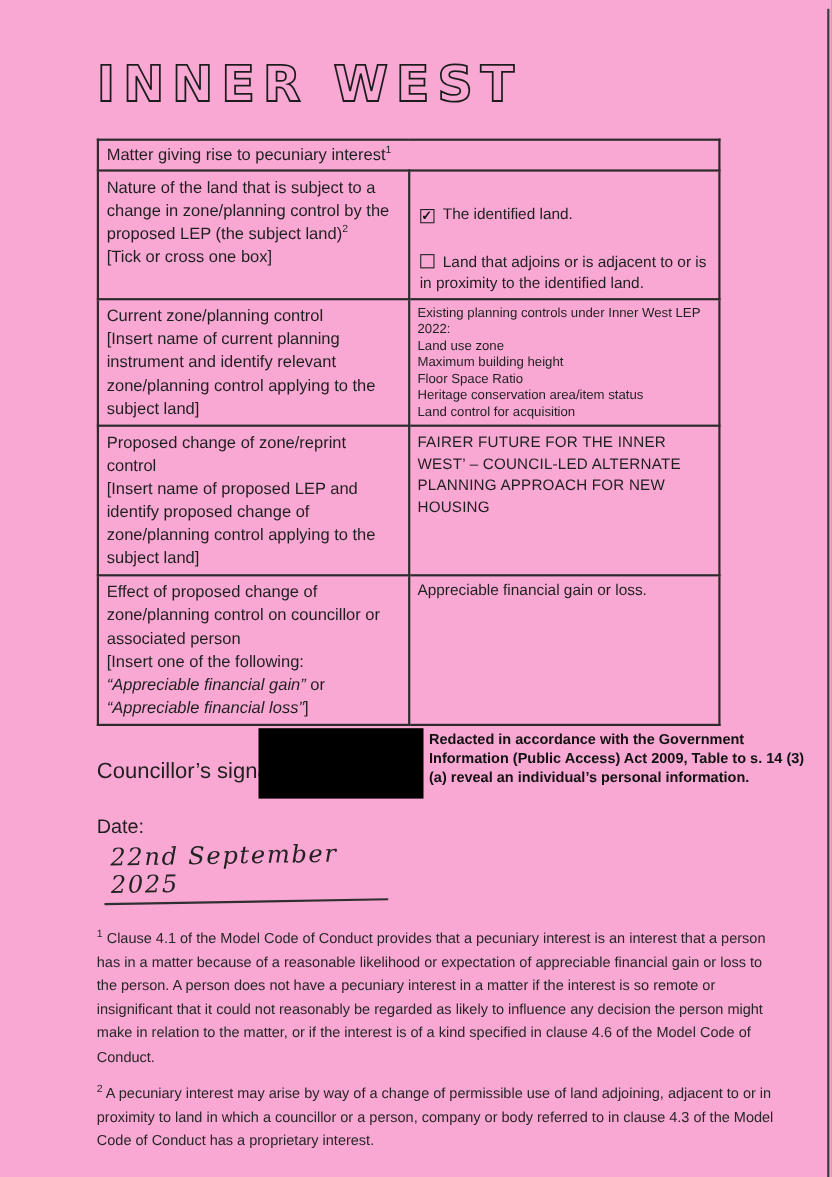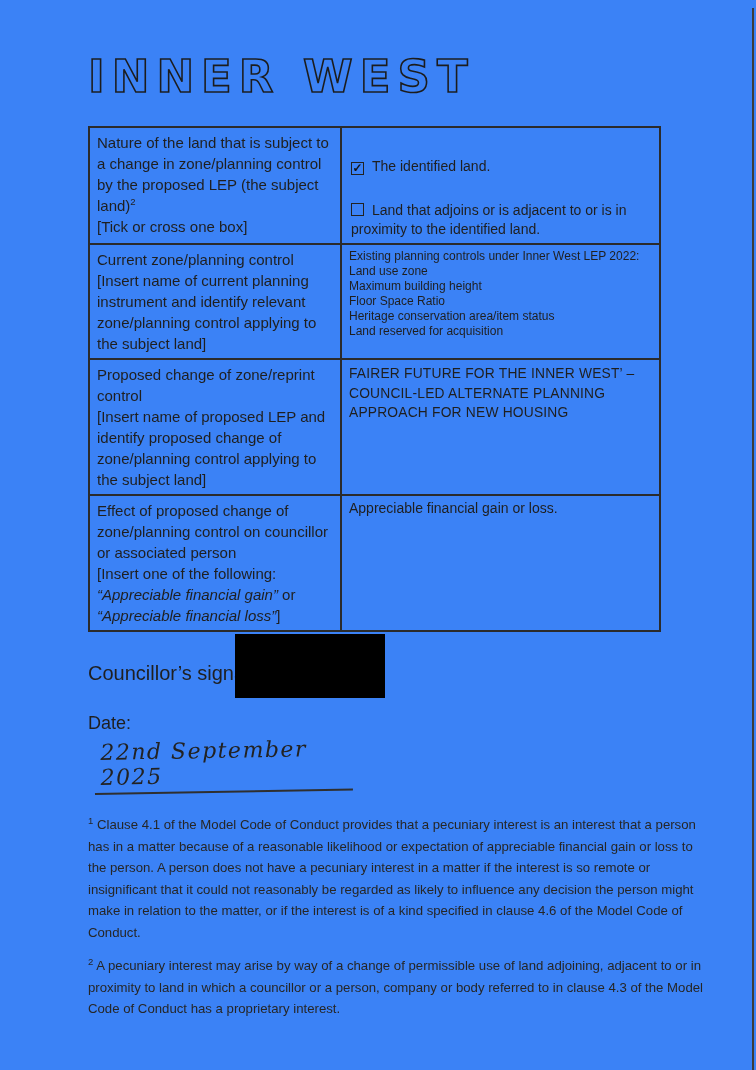--- a/index.html
+++ b/index.html
@@ -1,18 +1,18 @@
 <!DOCTYPE html>
 <html><head>
 <meta charset="utf-8">
 <style>
   html,body { margin:0; padding:0; background:#9a9a9a; }
   .page {
     position:relative; width:756px; height:1070px; margin:0 auto;
-    background:#3b82f6; overflow:hidden;
+    background:#f9a8d4; overflow:hidden;
     font-family:"Liberation Sans", sans-serif; color:#1f1f1f;
   }
   .scan-line { position:absolute; right:2px; top:8px; bottom:0; width:2px; background:#3c3c3c; }
   .content { position:absolute; left:88px; top:0; width:620px; }
 
   .logo {
     margin-top:50px; height:48px;
     font-family:"DejaVu Sans", sans-serif;
     font-size:45px; font-weight:800; letter-spacing:7px;
     color:transparent; -webkit-text-stroke:1.6px #1c1c1c;
@@ -69,20 +69,23 @@
 <body>
 
 <div class="page">
   <div class="scan-line"></div>
 
   <div class="content">
     <div class="logo">INNER WEST</div>
 
     <table class="form-table">
       <tbody>
+          <tr>
+        <td class="hdr" colspan="2"><span>Matter giving rise to pecuniary interest</span><span class="sup">1</span></td>
+      </tr>
 
       <tr class="r-nature">
         <td class="lcol">
           <span>Nature of the land that is subject to a change in zone/planning control by the proposed LEP (the subject land)</span><span class="sup">2</span>
           <div>[Tick or cross one box]</div>
         </td>
         <td class="rcol">
           <div class="opt">
             <span class="cb">✓</span><span>The identified land.</span>
           </div>
@@ -96,21 +99,21 @@
         <td class="lcol">
           <div>Current zone/planning control</div>
           <div>[Insert name of current planning instrument and identify relevant zone/planning control applying to the subject land]</div>
         </td>
         <td class="rcol controls">
           <div>Existing planning controls under Inner West LEP 2022:</div>
           <div>Land use zone</div>
           <div>Maximum building height</div>
           <div>Floor Space Ratio</div>
           <div>Heritage conservation area/item status</div>
-          <div>Land reserved for acquisition</div>
+          <div>Land control for acquisition</div>
         </td>
       </tr>
 
       <tr class="r-proposed">
         <td class="lcol">
           <div>Proposed change of zone/reprint control</div>
           <div>[Insert name of proposed LEP and identify proposed change of zone/planning control applying to the subject land]</div>
         </td>
         <td class="rcol proposed-val">FAIRER FUTURE FOR THE INNER WEST’ – COUNCIL-LED ALTERNATE PLANNING APPROACH FOR NEW HOUSING</td>
       </tr>
@@ -124,20 +127,21 @@
         </td>
         <td class="rcol effect-val">Appreciable financial gain or loss.</td>
       </tr>
     </tbody>
       </table>
 
 
     <div class="sig-row">
       <div class="sig-label">Councillor’s signature</div>
       <div class="redaction-box"></div>
+      <div class="redaction-note">Redacted in accordance with the Government Information (Public Access) Act 2009, Table to s. 14 (3) (a) reveal an individual’s personal information.</div>
     </div>
 
     <div class="date-label">Date:</div>
     <div class="date-value">22nd September 2025</div>
 
     <div class="footnote"><span class="sup">1</span><span> Clause 4.1 of the Model Code of Conduct provides that a pecuniary interest is an interest that a person has in a matter because of a reasonable likelihood or expectation of appreciable financial gain or loss to the person. A person does not have a pecuniary interest in a matter if the interest is so remote or insignificant that it could not reasonably be regarded as likely to influence any decision the person might make in relation to the matter, or if the interest is of a kind specified in clause 4.6 of the Model Code of Conduct.</span></div>
     <div class="footnote second"><span class="sup">2</span><span> A pecuniary interest may arise by way of a change of permissible use of land adjoining, adjacent to or in proximity to land in which a councillor or a person, company or body referred to in clause 4.3 of the Model Code of Conduct has a proprietary interest.</span></div>
 
   </div>
 </div>

